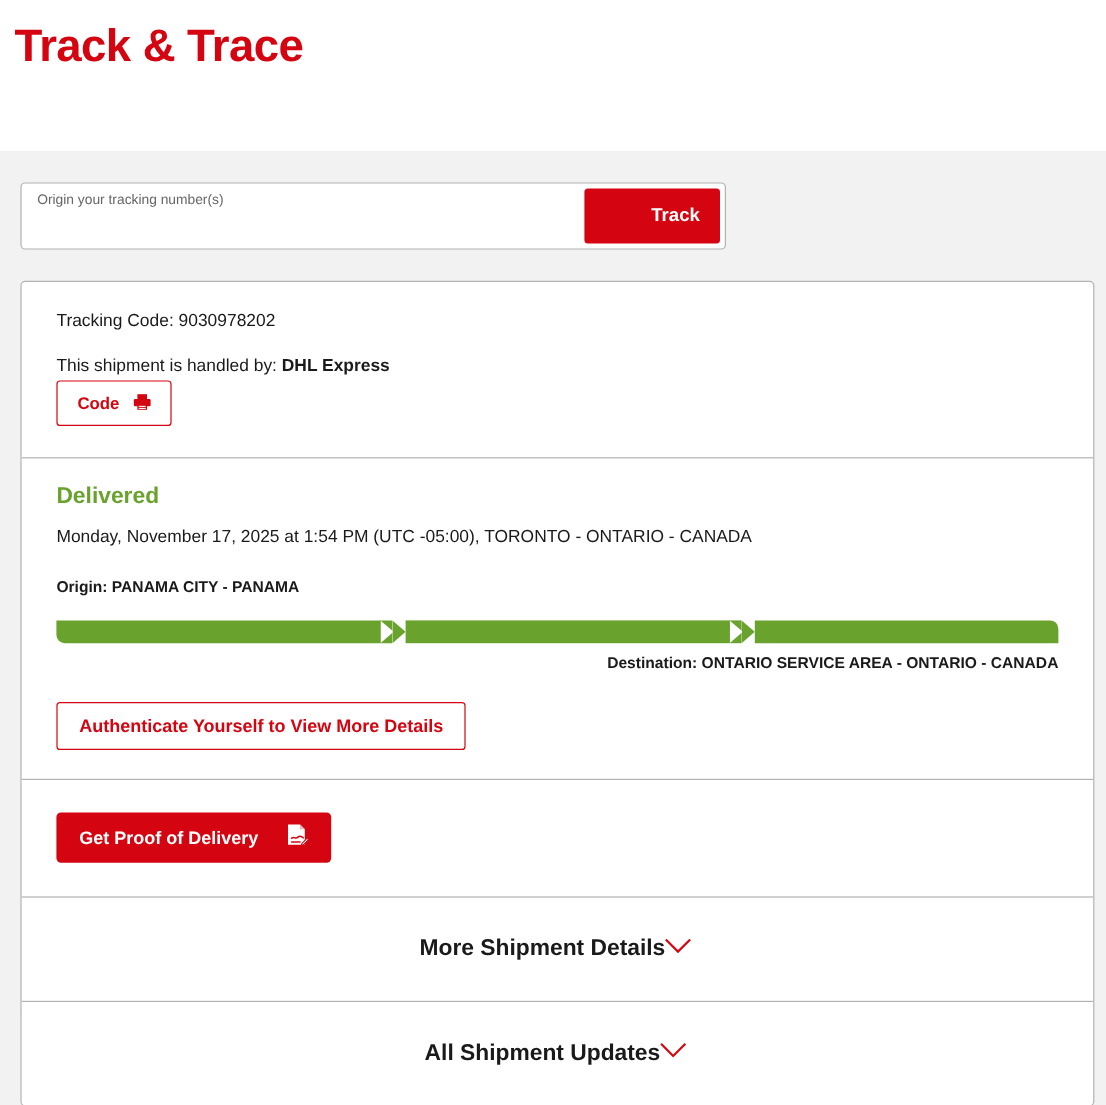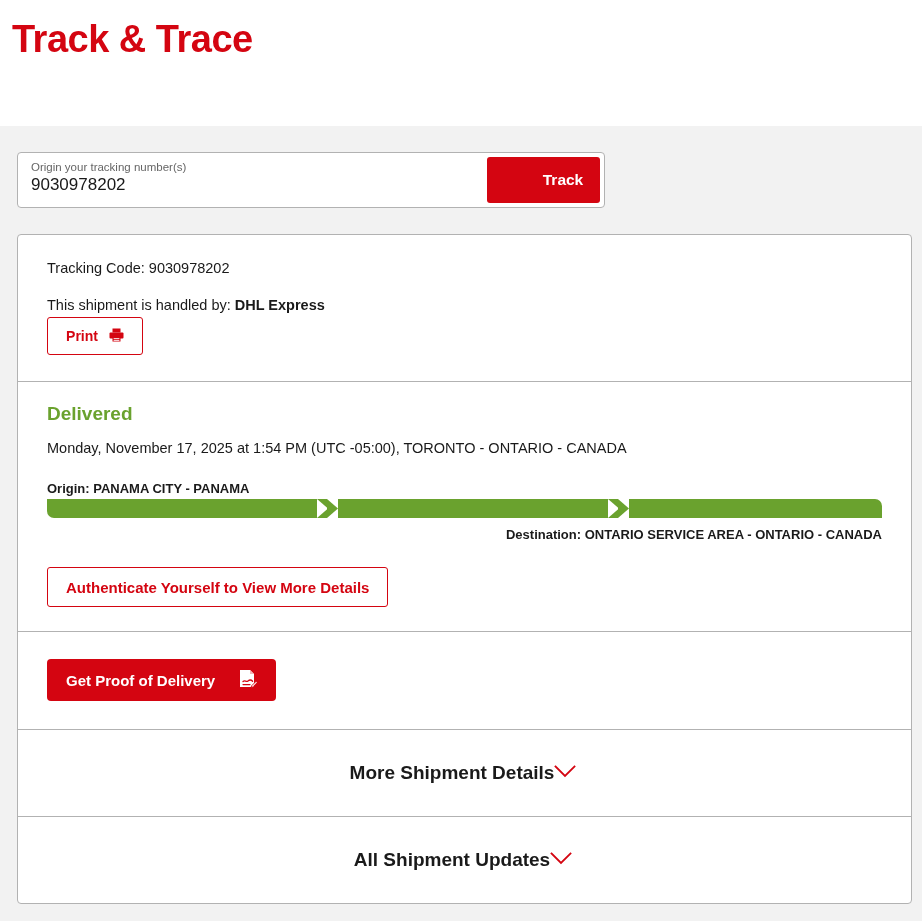--- a/index.html
+++ b/index.html
@@ -159,21 +159,21 @@
     font-size: 14.5px;
     color: #1a1a1a;
     line-height: 18px;
     margin-bottom: 24px;
   }
   #origin-label {
     font-size: 13px;
     font-weight: bold;
     color: #1a1a1a;
     line-height: 16px;
-    margin-bottom: 2px;
+    margin-bottom: 20px;
   }
   #progress-bar {
     display: flex;
     height: 19px;
     width: 100%;
     gap: 0;
   }
   .progress-seg {
     background: #6aa22e;
     height: 19px;
@@ -271,38 +271,37 @@
 <div id="page-header">
   <h1 id="page-title">Track &amp; Trace</h1>
 </div>
 
 <div id="page-body">
 
   <div id="search-row">
     <div id="search-box">
       <div id="search-field-wrap">
         <span id="search-label">Origin your tracking number(s)</span>
-        <input id="tracking-input" type="text" value="9030978202" style="">
       </div>
       <button id="track-button">Track</button>
     </div>
   </div>
 
   <div id="result-card">
 
     <div id="summary-section" class="card-section">
       <div id="summary-text">
         <div id="tracking-code-line">Tracking Code: 9030978202</div>
         <div id="handled-by-line">
           <span>This shipment is handled by:</span>
           <span id="carrier-name">DHL Express</span>
         </div>
       </div>
       <button id="print-button">
-        <span>Print</span>
+        <span>Code</span>
         <span>
           <svg width="15" height="14" viewBox="0 0 15 14" aria-hidden="true">
             <rect x="3.5" y="0.5" width="8" height="4" fill="#d40511"></rect>
             <rect x="0.5" y="4.5" width="14" height="6" rx="1" fill="#d40511"></rect>
             <rect x="3.5" y="9" width="8" height="4.5" fill="#d40511"></rect>
             <rect x="4.6" y="10.2" width="5.8" height="0.9" fill="#ffffff"></rect>
             <rect x="4.6" y="11.9" width="5.8" height="0.9" fill="#ffffff"></rect>
           </svg>
         </span>
       </button>

